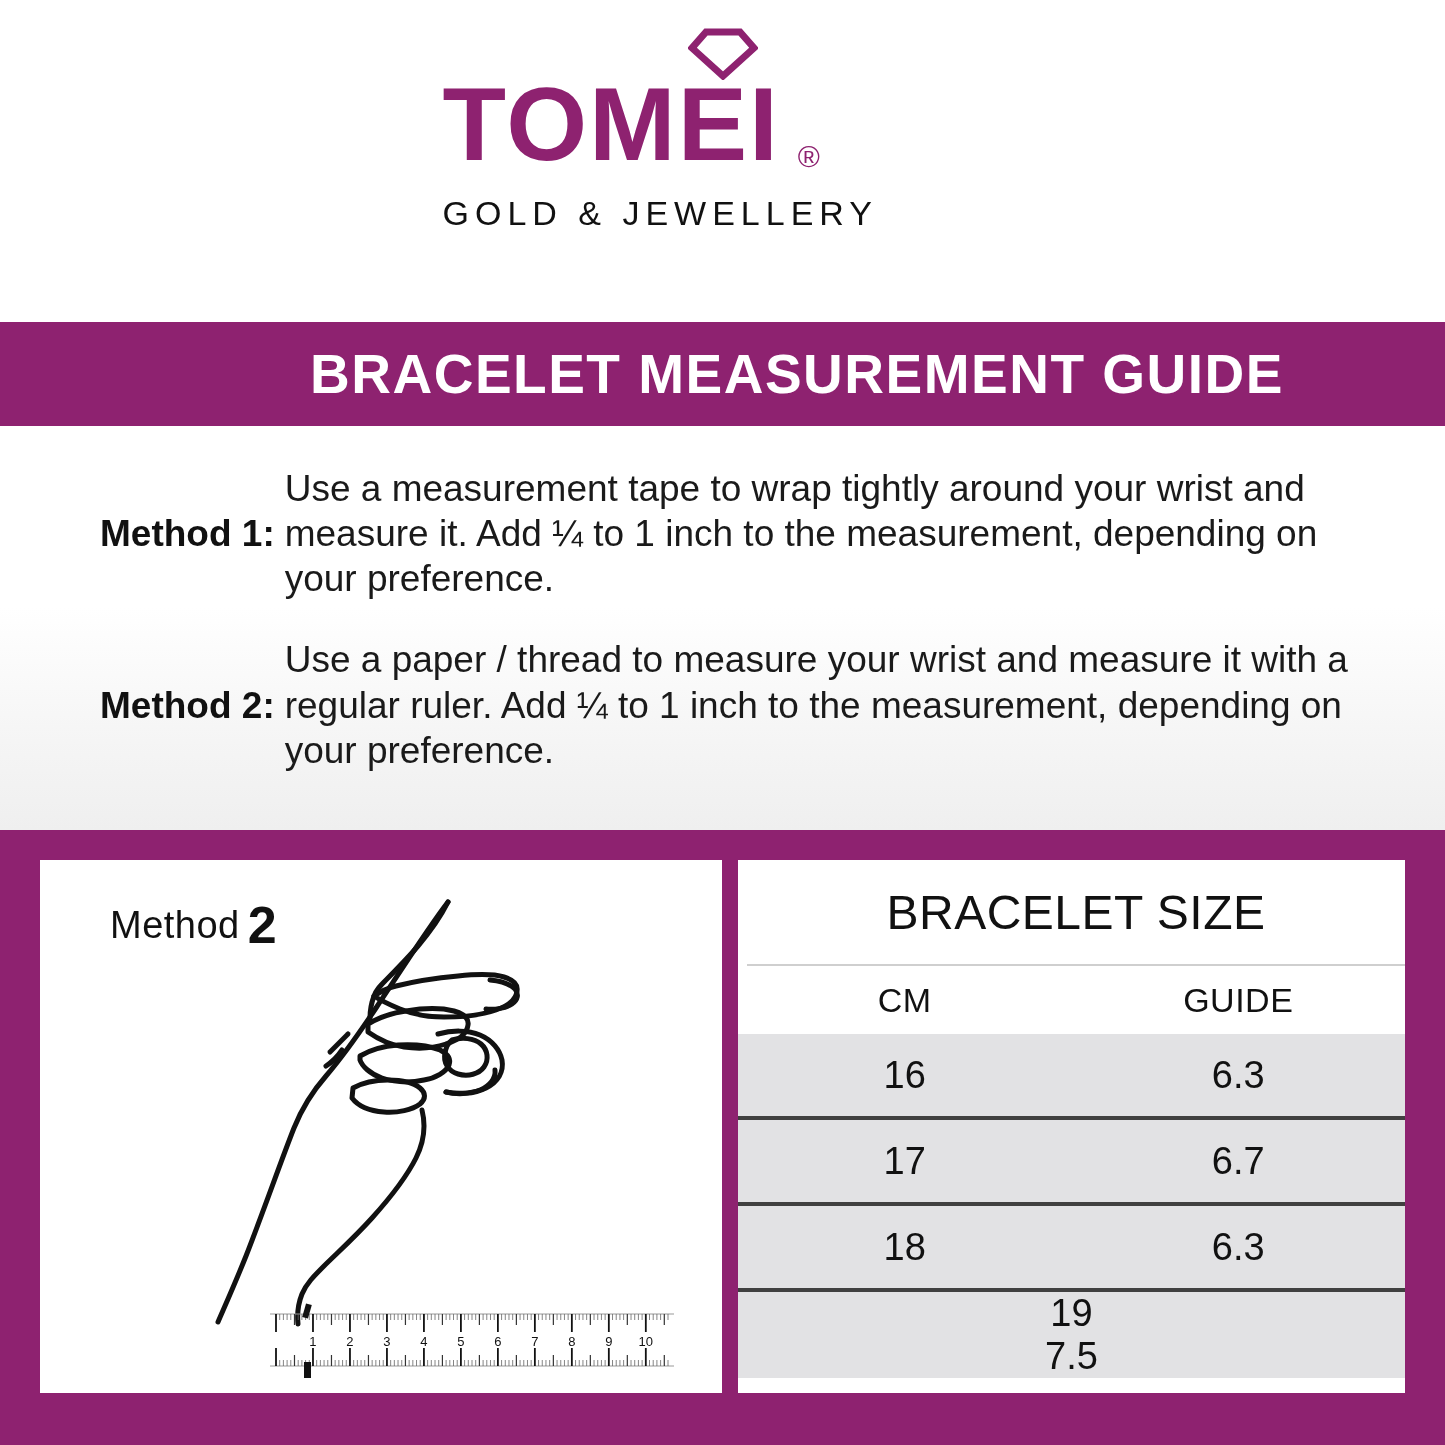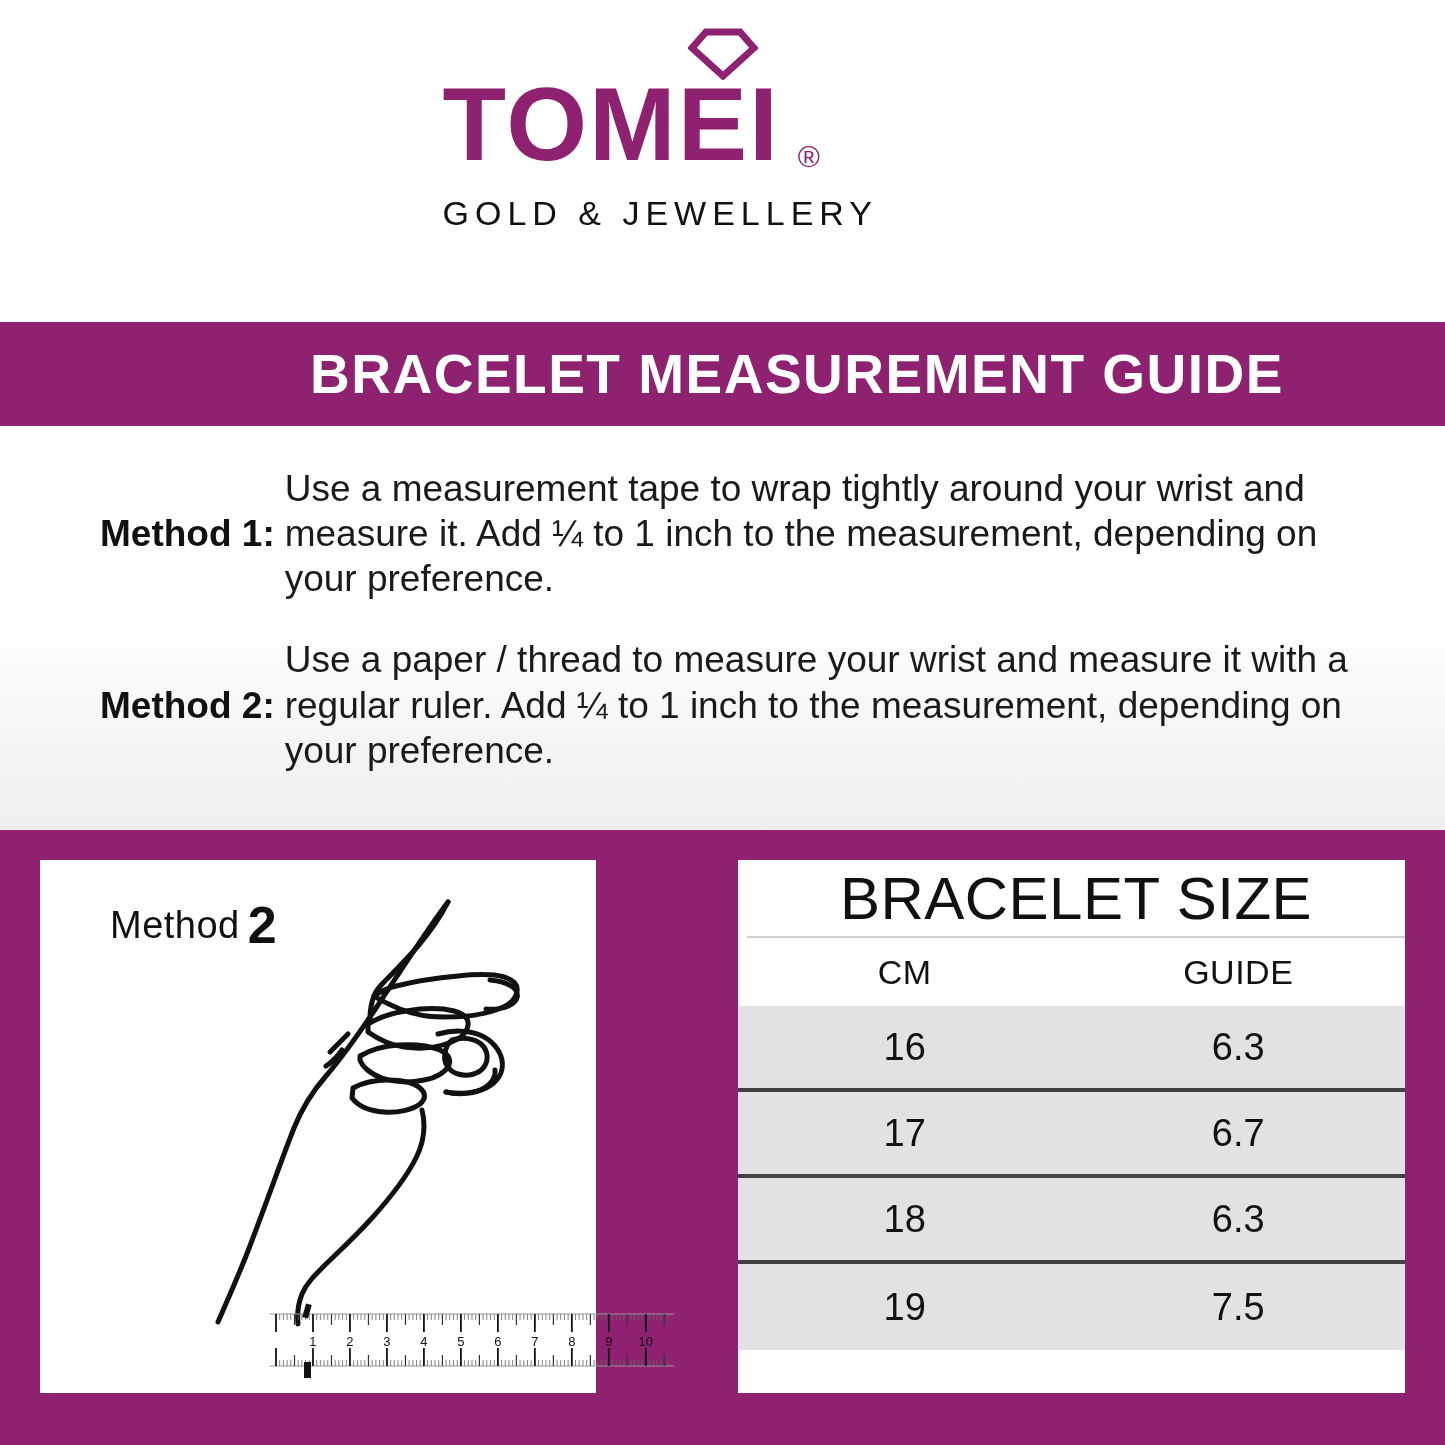--- a/index.html
+++ b/index.html
@@ -132,21 +132,21 @@
     width: 1445px;
     height: 615px;
     background: #8E2270;
   }
 
   
   .card-left {
     position: absolute;
     left: 40px;
     top: 30px;
-    width: 556px;
+    width: 682px;
     height: 533px;
     background: #ffffff;
   }
   .method2-label {
     position: absolute;
     left: 70px;
     top: 35px;
     font-size: 38px;
     color: #111111;
     letter-spacing: 0.5px;
@@ -175,25 +175,25 @@
   
   .card-right {
     position: absolute;
     left: 738px;
     top: 30px;
     width: 667px;
     height: 533px;
     background: #ffffff;
   }
   .table-title {
-    height: 78px;
+    height: 106px;
     display: flex;
     align-items: center;
     justify-content: center;
-    font-size: 60px;
+    font-size: 48px;
     color: #111111;
     border-bottom: 2px solid #cfcfcf;
     letter-spacing: 0.5px;
     margin-left: 9px;
   }
   .table-head {
     height: 68px;
     display: flex;
     align-items: center;
     background: #ffffff;
@@ -205,21 +205,21 @@
     color: #111111;
     letter-spacing: 0.5px;
   }
   .table-row {
     height: 86px;
     display: flex;
     align-items: center;
     background: #e2e2e4;
     border-bottom: 4px solid #404040;
   }
-  .table-row:last-child { border-bottom: none; }
+  .table-row:last-child { border-bottom: none; flex-direction: column; }
   .table-row .cell {
     flex: 1;
     text-align: center;
     font-size: 38px;
     color: #111111;
   }
 </style>
 </head>
 <body>
 

